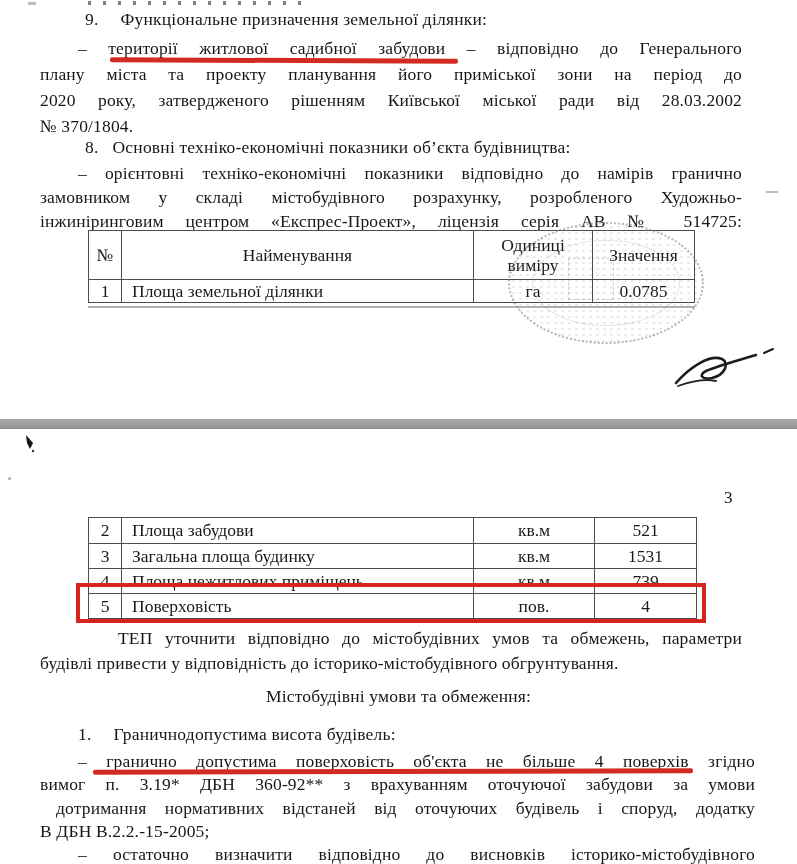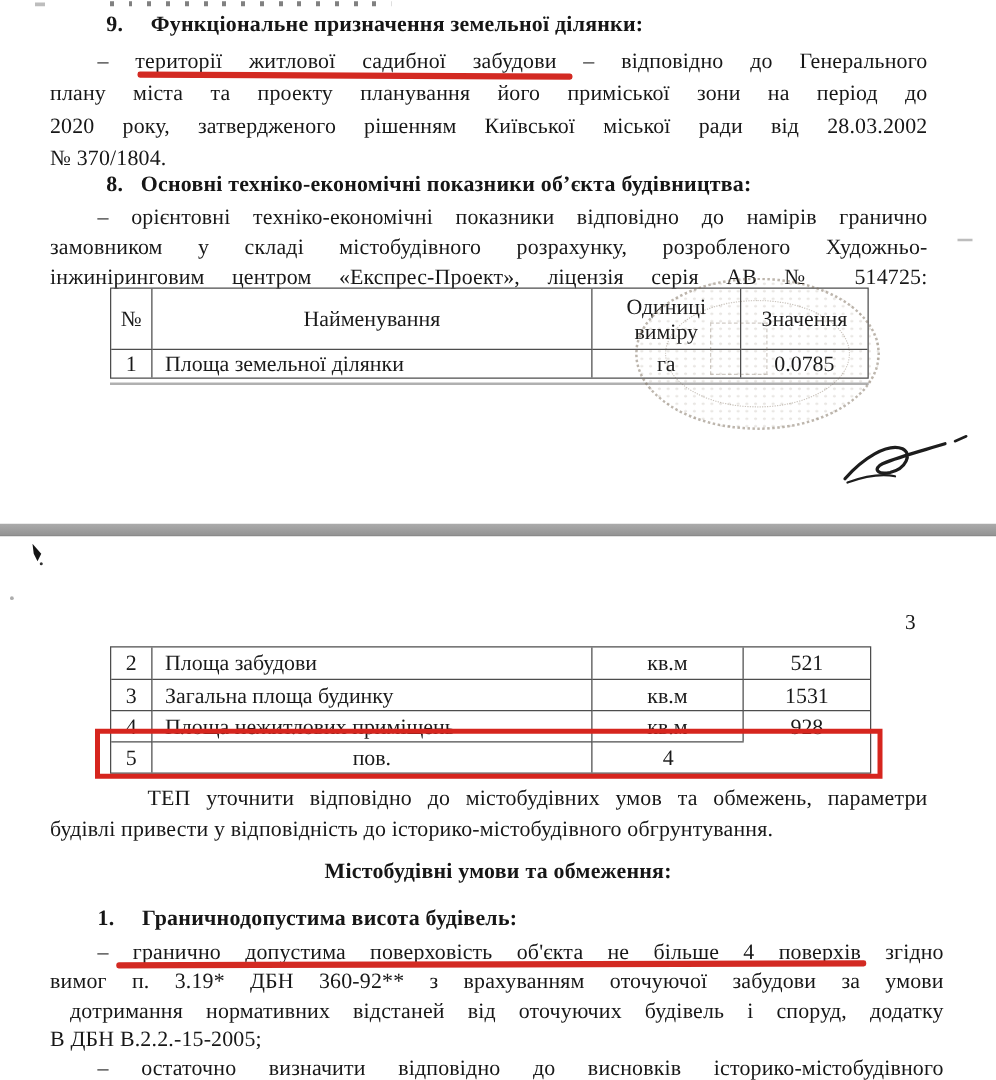--- a/index.html
+++ b/index.html
@@ -4,21 +4,21 @@
 <style>
   html,body{margin:0;padding:0;background:#ffffff;}
   #page{position:relative;width:797px;height:864px;background:#ffffff;overflow:hidden;
         font-family:"Liberation Serif","DejaVu Serif",serif;color:#161616;}
   .abs{position:absolute;}
   .bline{font-size:17.5px;line-height:26px;color:#171717;letter-spacing:.15px;}
   .jline{text-align:justify;text-align-last:justify;}
   .lline{text-align:left;text-align-last:left;}
   .indent1{text-indent:38px;}
   .indent2{text-indent:78px;}
-  .hdg{font-size:17.5px;font-weight:700;letter-spacing:.2px;white-space:nowrap;}
+  .hdg{font-size:17.5px;font-weight:400;letter-spacing:.2px;white-space:nowrap;}
   .hnum{display:inline-block;margin-right:22px;}
   
   .tbl{display:grid;border:1.6px solid #4d4d4d;background:transparent;}
   .cell{border-right:1.4px solid #4d4d4d;border-top:1.4px solid #4d4d4d;
         display:flex;align-items:center;justify-content:center;
         font-size:17.5px;color:#1a1a1a;overflow:hidden;}
   .cell.r0{border-top:none;}
   .cell.last{border-right:none;}
   .cell.name{justify-content:flex-start;padding-left:10px;}
   .cell.hc{text-align:center;line-height:1.15;}
@@ -115,23 +115,24 @@
     <div class="cell r0 last">521</div>
 
     <div class="cell">3</div>
     <div class="cell name">Загальна площа будинку</div>
     <div class="cell">кв.м</div>
     <div class="cell last">1531</div>
 
     <div class="cell">4</div>
     <div class="cell name">Площа нежитлових приміщень</div>
     <div class="cell">кв.м</div>
-    <div class="cell last">928</div>
+    <div class="cell last">739</div>
 
     <div class="cell">5</div>
+    <div class="cell name">Поверховість</div>
     <div class="cell">пов.</div>
     <div class="cell last">4</div>
   </div>
 
   <div id="red-box" class="abs" style="left:76px;top:583px;width:622px;height:32px;"></div>
 
   <div class="abs" style="left:40px;top:626px;width:702px;">
     <div class="bline jline indent2" style="line-height:25px;">ТЕП уточнити відповідно до містобудівних умов та обмежень, параметри</div>
     <div class="bline lline" style="line-height:25px;text-align:center;">будівлі привести у відповідність до історико-містобудівного обгрунтування.</div>
   </div>

